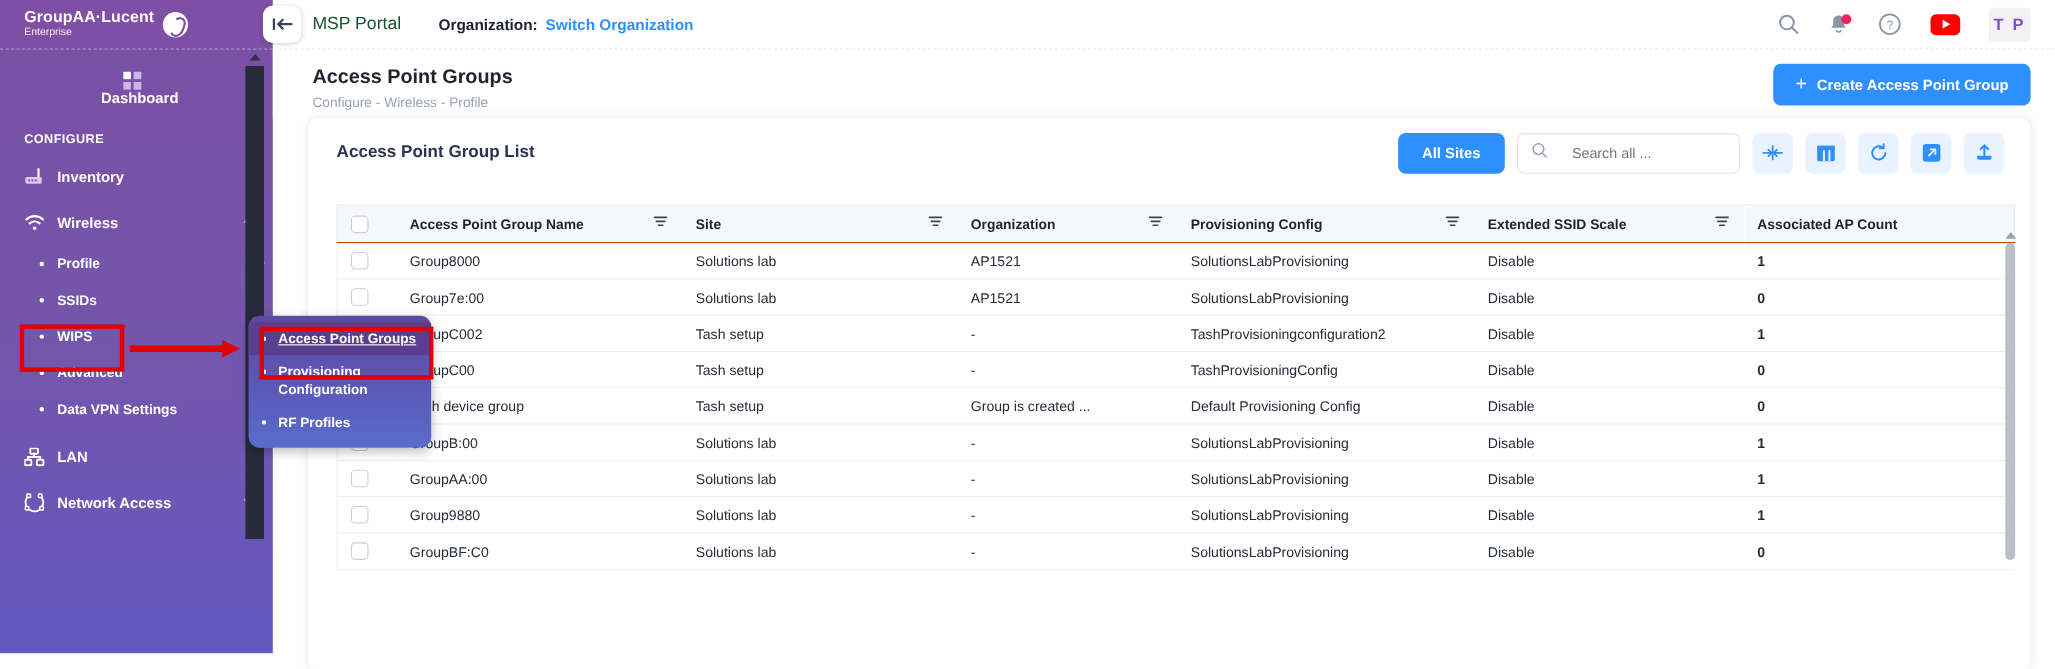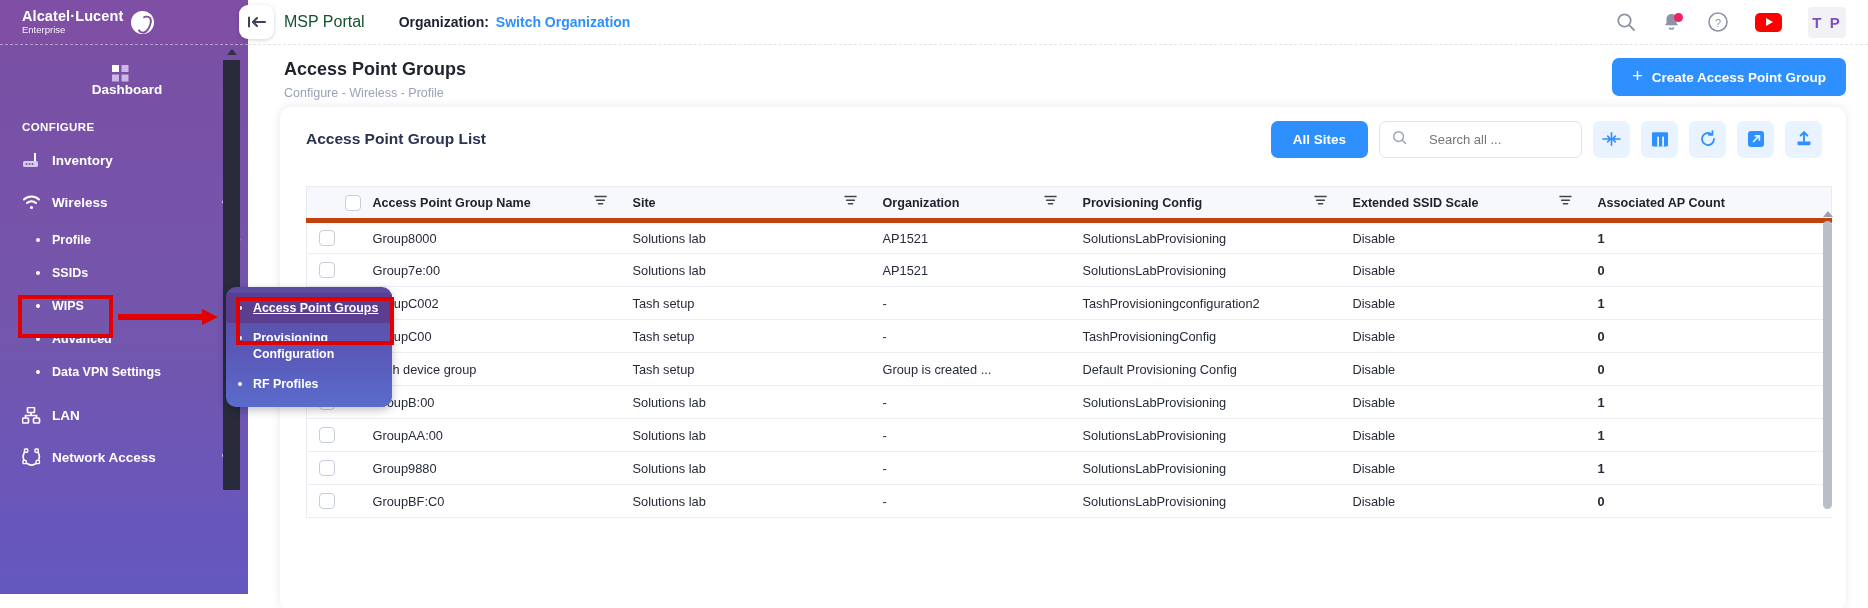--- a/index.html
+++ b/index.html
@@ -133,23 +133,23 @@
   }
   .tool-btn{
     width:37px;height:37px;background:#e9f2ff;border-radius:7px;
     display:flex;align-items:center;justify-content:center;cursor:pointer;
   }
 
   
   .table-wrap{ position:absolute; left:26px; right:14px; top:79px; bottom:0; }
   .tbl{ width:100%; border-collapse:collapse; table-layout:fixed; }
   .tbl thead th{
-    background:#f7f8fb; height:34px; text-align:right;
+    background:#f7f8fb; height:34px; text-align:left;
     font-size:12.6px; font-weight:700; color:#20242f;
-    border-top:1px solid #e8eaf0; border-bottom:5px solid #c2410c;
+    border-top:1px solid #e8eaf0; border-bottom:1px solid #c2410c;
     padding:0 0 0 12px; position:relative; white-space:nowrap;
   }
   .tbl thead th:first-child{ border-left:1px solid #e8eaf0; }
   .tbl thead th:last-child{ border-right:1px solid #e8eaf0; }
   .th-inner{ display:flex; align-items:center; }
   .th-filter{ margin-left:auto; margin-right:14px; opacity:.85; cursor:pointer; }
   .tbl tbody td{
     height:33px; font-size:12.8px; color:#262b38; padding:0 0 0 12px;
     border-bottom:1px solid #eceef4; white-space:nowrap; overflow:hidden; text-overflow:ellipsis;
   }
@@ -206,21 +206,21 @@
 </style>
 </head>
 <body>
 
 <div id="app">
 
   <nav class="sidebar">
     <div class="brand">
       <div class="brand-row">
         <div class="brand-text">
-          <div class="brand-name">Alcatel·Lucent</div>
+          <div class="brand-name">GroupAA·Lucent</div>
           <div class="brand-sub">Enterprise</div>
         </div>
         <span class="brand-logo"></span>
       </div>
     </div>
     <div class="sidebar-divider"></div>
 
     <div class="nav">
 
       <div class="nav-item" style="margin-top:14px;flex-direction:column;">

